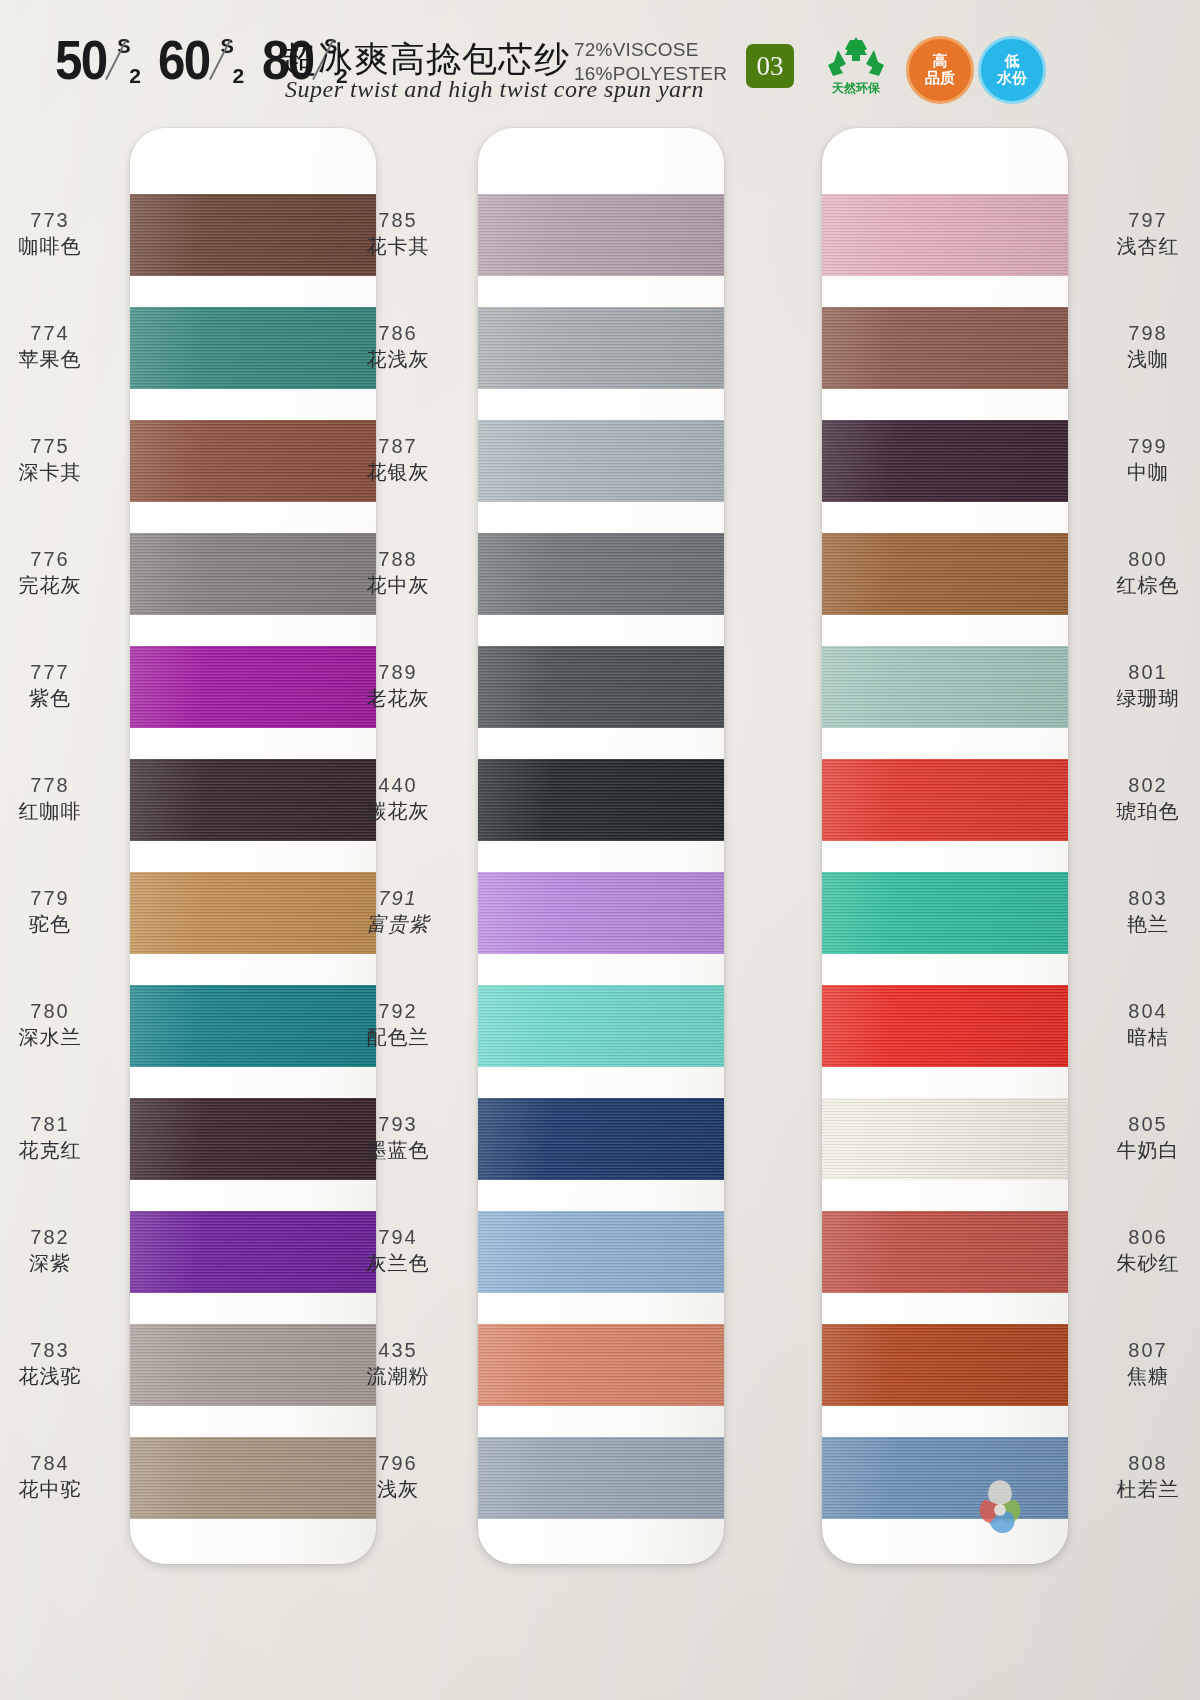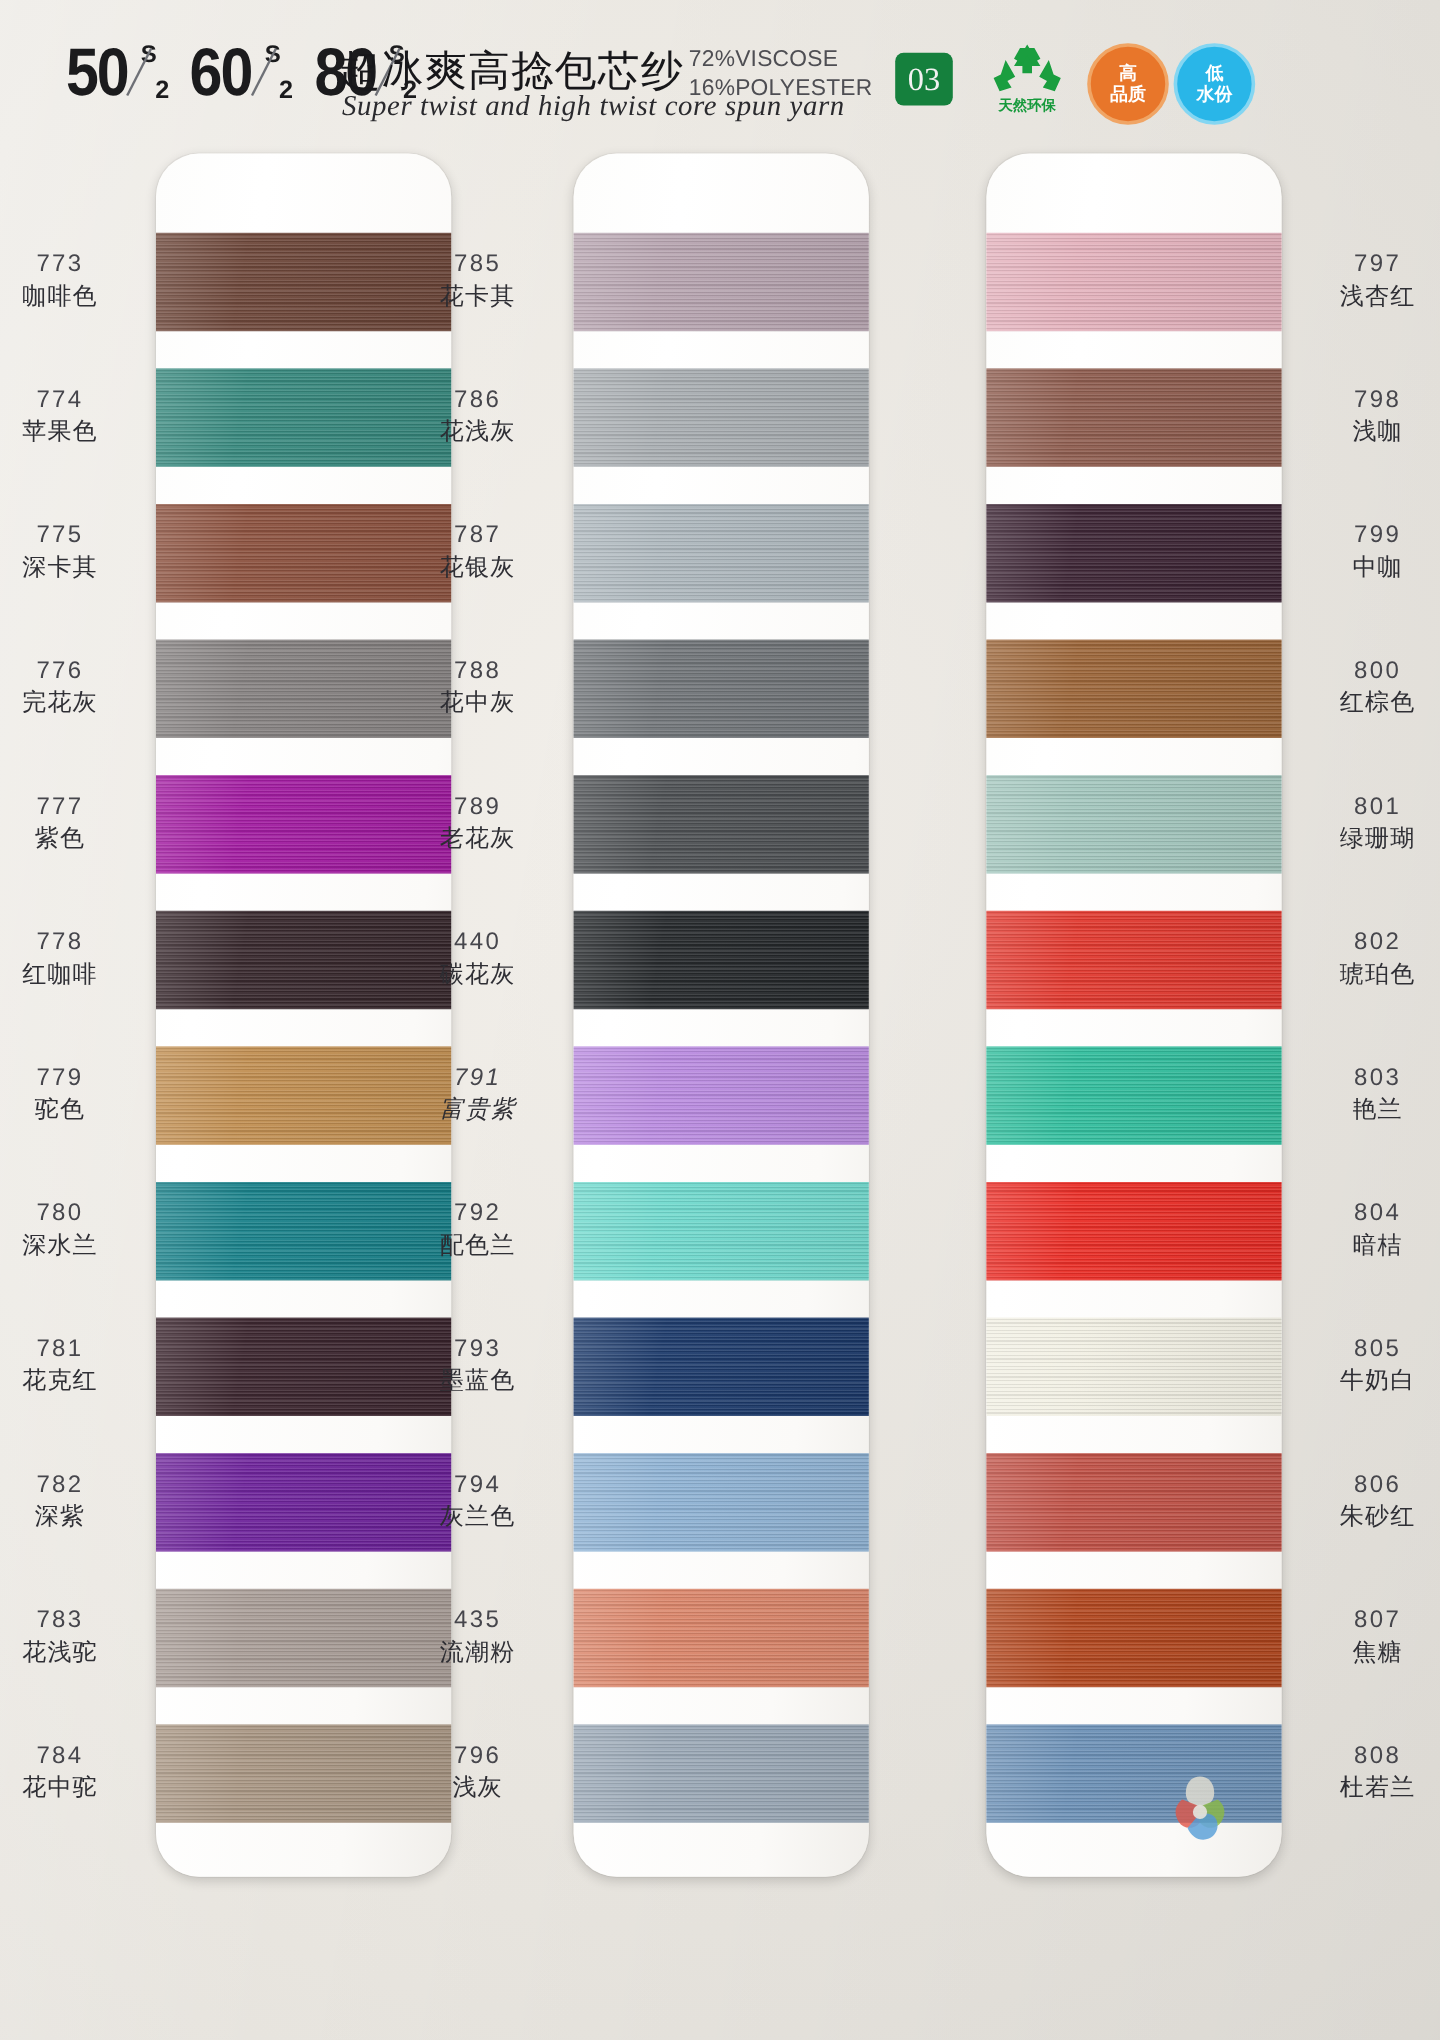--- a/index.html
+++ b/index.html
@@ -50,21 +50,21 @@
     letter-spacing:.5px;white-space:nowrap;
   }
   .comp{
     position:absolute;left:574px;top:38px;
     font-family:"Liberation Sans",sans-serif;
     font-size:19px;line-height:24px;color:#4e4e53;letter-spacing:.2px;
   }
 
   .badge03{
     position:absolute;left:746px;top:44px;width:48px;height:44px;
-    background:#15803d;border-radius:7px;
+    background:#4d7c0f;border-radius:7px;
     display:flex;align-items:center;justify-content:center;
   }
   .badge03 span{
     font-family:"Liberation Serif",serif;font-size:27px;color:#f2f2f2;
     letter-spacing:0px;font-weight:normal;
   }
 
   .eco{position:absolute;left:816px;top:34px;width:80px;height:66px;}
   .eco .label{
     position:absolute;left:0;top:46px;width:80px;text-align:center;

